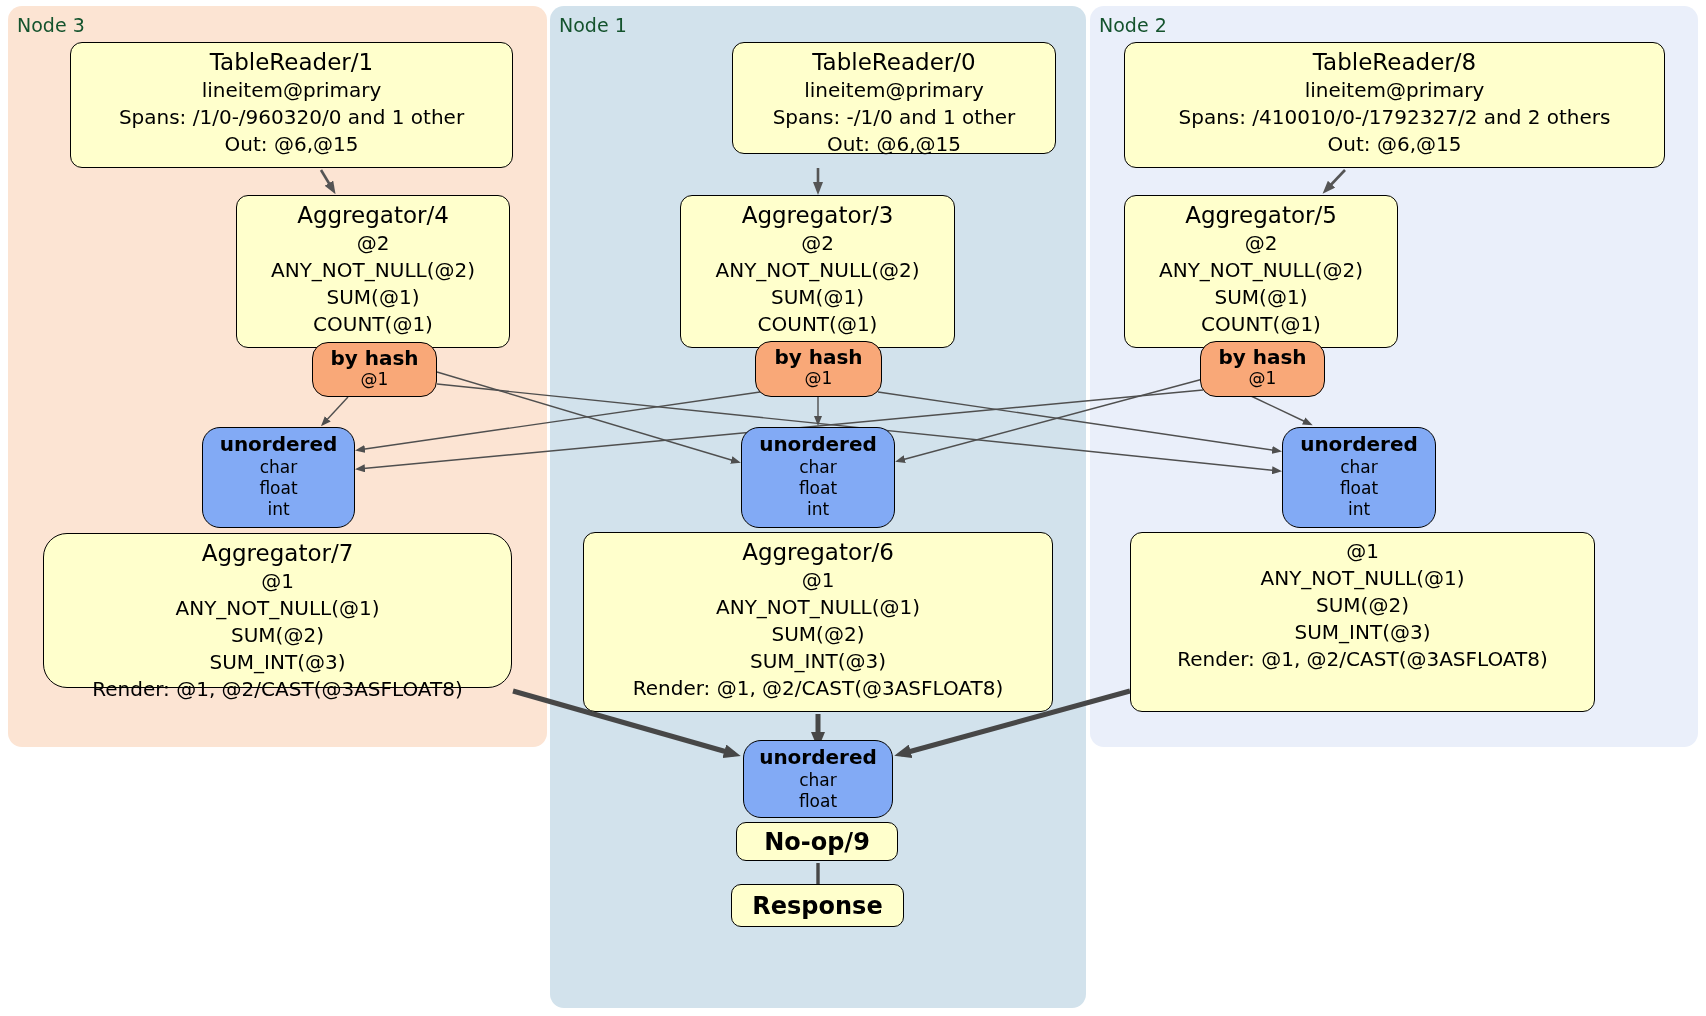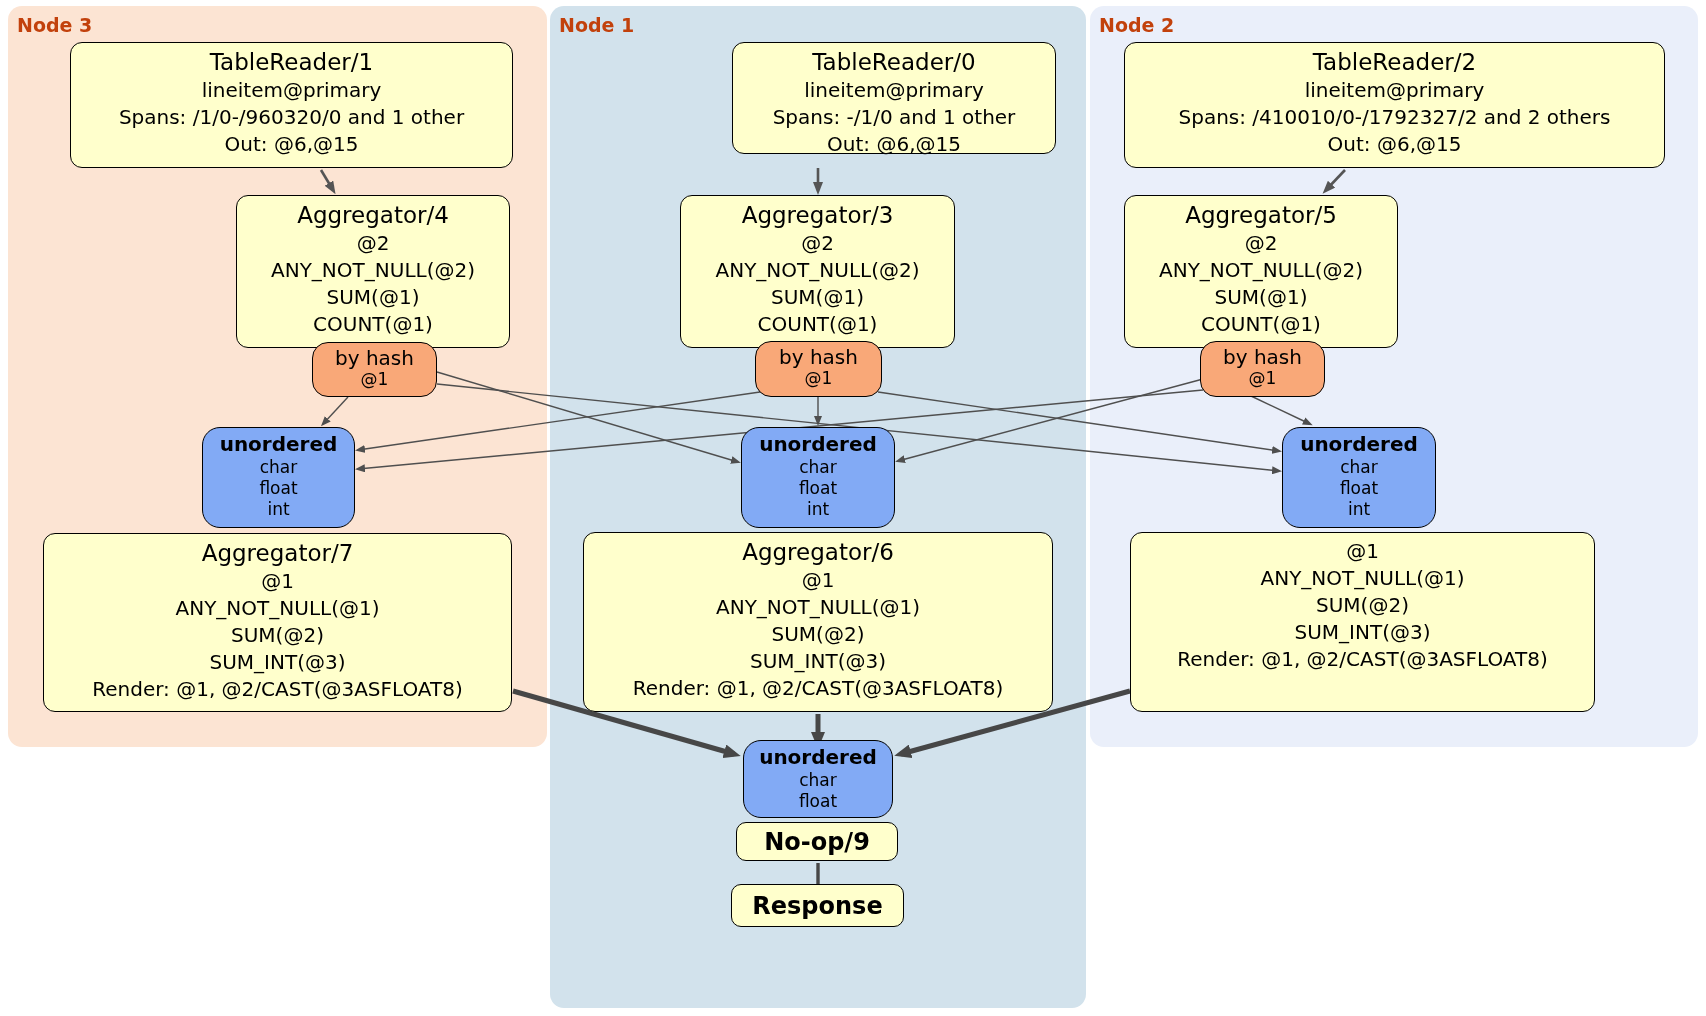--- a/index.html
+++ b/index.html
@@ -1,26 +1,26 @@
 <!DOCTYPE html>
 <html><head>
 <meta charset="utf-8">
 <style>
   html,body{margin:0;padding:0;background:#ffffff;}
   .canvas{position:relative;width:1706px;height:1016px;background:#ffffff;
           font-family:"DejaVu Sans","Liberation Sans",sans-serif;color:#000;overflow:hidden;}
   .panel{position:absolute;border-radius:14px;z-index:0;}
-  .plabel{position:absolute;left:9px;top:8px;font-size:19px;color:#c2410c;font-weight:bold;}
+  .plabel{position:absolute;left:9px;top:8px;font-size:19px;color:#14532d;}
   svg.edges{position:absolute;left:0;top:0;z-index:1;pointer-events:none;}
   .node{position:absolute;box-sizing:border-box;border:1.6px solid #000;text-align:center;z-index:2;}
   .proc{background:#ffffcc;border-radius:12px;padding-top:5px;}
   .proc .title{font-size:23px;font-weight:normal;line-height:29px;white-space:nowrap;}
   .proc .line{font-size:20px;line-height:27px;white-space:nowrap;}
   .router{background:#f9a878;border-radius:16px;z-index:3;}
-  .router .rtitle{font-size:20px;font-weight:normal;line-height:24px;padding-top:3px;white-space:nowrap;}
+  .router .rtitle{font-size:20px;font-weight:bold;line-height:24px;padding-top:3px;white-space:nowrap;}
   .router .rsub{font-size:17px;line-height:19px;white-space:nowrap;}
   .sync{background:#82aaf5;border-radius:18px;z-index:3;}
   .sync .stitle{font-size:20px;font-weight:bold;line-height:25px;padding-top:4px;white-space:nowrap;}
   .sync .sline{font-size:17px;line-height:21px;white-space:nowrap;}
   .leaf{background:#ffffcc;border-radius:10px;display:flex;align-items:center;justify-content:center;}
   .leaf .ltitle{font-size:24px;font-weight:bold;white-space:nowrap;}
 </style>
 </head>
 <body>
 
@@ -86,21 +86,21 @@
   <div class="node router" style="left:312px;top:342px;width:125px;height:55px;">
     <div class="rtitle">by hash</div>
     <div class="rsub">@1</div>
   </div>
   <div class="node sync" style="left:202px;top:427px;width:153px;height:101px;">
     <div class="stitle">unordered</div>
     <div class="sline">char</div>
     <div class="sline">float</div>
     <div class="sline">int</div>
   </div>
-  <div class="node proc" style="left:43px;top:533px;width:469px;height:179px;">
+  <div class="node proc" style="left:43px;top:533px;width:469px;height:155px;border-radius:24px;">
     <div class="title">Aggregator/7</div>
     <div class="line">@1</div>
     <div class="line">ANY_NOT_NULL(@1)</div>
     <div class="line">SUM(@2)</div>
     <div class="line">SUM_INT(@3)</div>
     <div class="line">Render: @1, @2/CAST(@3ASFLOAT8)</div>
   </div>
 
   <div class="node proc" style="left:684px;top:42px;width:324px;height:112px;margin-left:48px;">
     <div class="title">TableReader/0</div>
@@ -128,21 +128,21 @@
   <div class="node proc" style="left:583px;top:532px;width:470px;height:180px;">
     <div class="title">Aggregator/6</div>
     <div class="line">@1</div>
     <div class="line">ANY_NOT_NULL(@1)</div>
     <div class="line">SUM(@2)</div>
     <div class="line">SUM_INT(@3)</div>
     <div class="line">Render: @1, @2/CAST(@3ASFLOAT8)</div>
   </div>
 
   <div class="node proc" style="left:1124px;top:42px;width:541px;height:126px;">
-    <div class="title">TableReader/2</div>
+    <div class="title">TableReader/8</div>
     <div class="line">lineitem@primary</div>
     <div class="line">Spans: /410010/0-/1792327/2 and 2 others</div>
     <div class="line">Out: @6,@15</div>
   </div>
   <div class="node proc" style="left:1124px;top:195px;width:274px;height:153px;">
     <div class="title">Aggregator/5</div>
     <div class="line">@2</div>
     <div class="line">ANY_NOT_NULL(@2)</div>
     <div class="line">SUM(@1)</div>
     <div class="line">COUNT(@1)</div>

